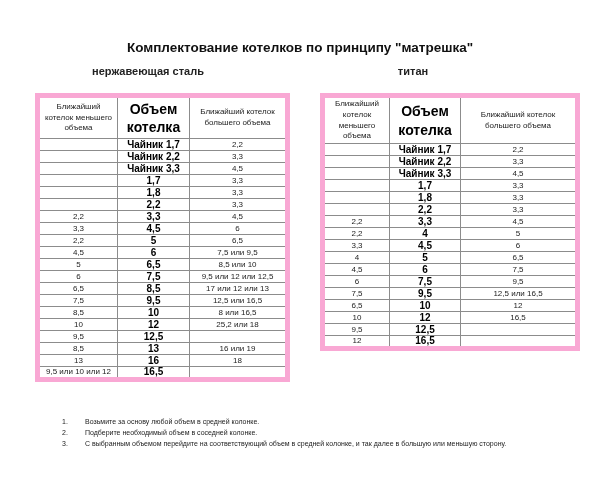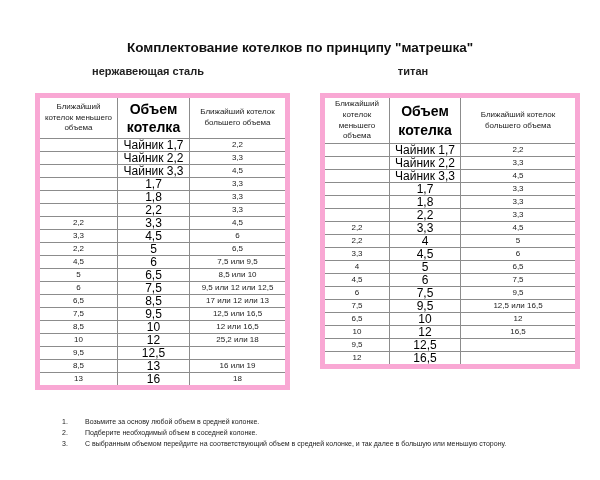--- a/index.html
+++ b/index.html
@@ -50,21 +50,21 @@
   }
   table.matryoshka th.mid {
     font-size: 14px; font-weight: bold; line-height: 1.3; color: #000;
     padding: 1px 6px;
   }
   table.matryoshka td {
     height: 12px; font-size: 8px; line-height: 1;
     padding: 0 1px; white-space: nowrap; color: #222;
   }
   table.matryoshka td.mid {
-    font-size: 12px; font-weight: normal; color: #000;
+    font-size: 10px; font-weight: bold; color: #000;
   }
 
   .notes {
     position: absolute; left: 62px; top: 418px; width: 520px;
     font-size: 7px; color: #222;
   }
   .note-row { display: flex; margin-bottom: 3.6px; line-height: 7.5px; }
   .note-num { width: 23px; flex: 0 0 23px; }
   .note-text { flex: 1; white-space: nowrap; }
 </style>
@@ -174,21 +174,21 @@
 
         <tr>
           <td class="side">7,5</td>
           <td class="mid">9,5</td>
           <td class="side">12,5 или 16,5</td>
         </tr>
 
         <tr>
           <td class="side">8,5</td>
           <td class="mid">10</td>
-          <td class="side">12 или 16,5</td>
+          <td class="side">8 или 16,5</td>
         </tr>
 
         <tr>
           <td class="side">10</td>
           <td class="mid">12</td>
           <td class="side">25,2 или 18</td>
         </tr>
 
         <tr>
           <td class="side">9,5</td>
@@ -201,20 +201,25 @@
           <td class="mid">13</td>
           <td class="side">16 или 19</td>
         </tr>
 
         <tr>
           <td class="side">13</td>
           <td class="mid">16</td>
           <td class="side">18</td>
         </tr>
 
+        <tr>
+          <td class="side">9,5 или 10 или 12</td>
+          <td class="mid">16,5</td>
+          <td class="side"></td>
+        </tr>
 
       </tbody>
   </table>
 
   <table class="matryoshka titanium">
     <colgroup>
       <col style="width:67px">
         <col style="width:71px">
         <col style="width:117px">
     </colgroup>

